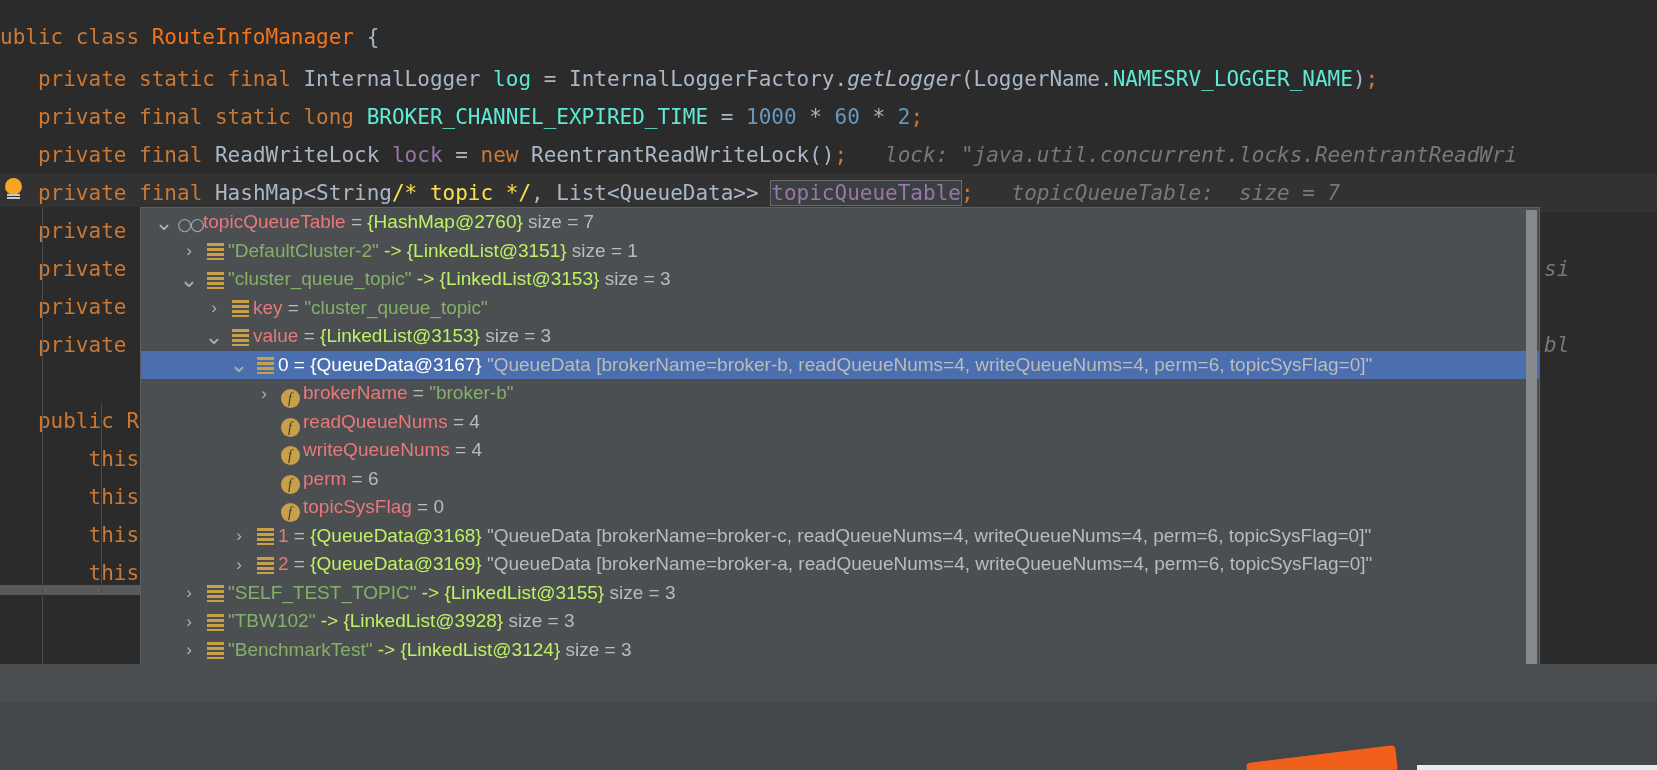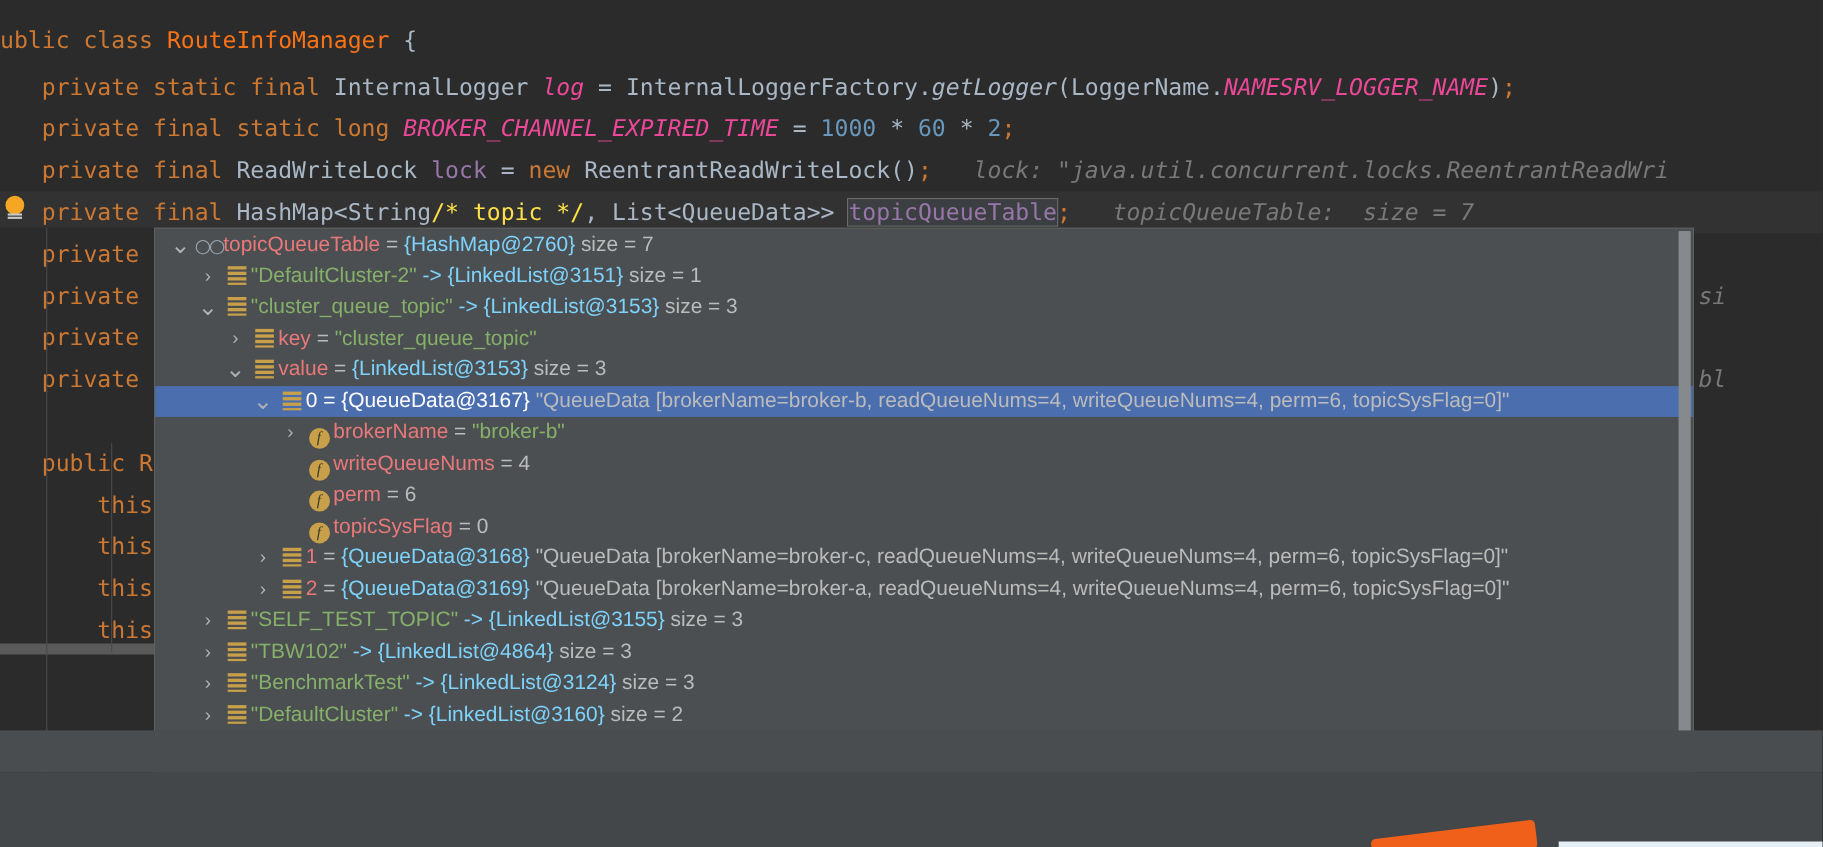--- a/index.html
+++ b/index.html
@@ -21,21 +21,21 @@
     left: 0; right: 0;
     height: 38px;
     line-height: 38px;
     white-space: pre;
     font-family: "DejaVu Sans Mono", monospace;
     font-size: 21px;
     color: #a9b7c6;
   }
   .kw    { color: #cc7832; }
   .type  { color: #a9b7c6; }
-  .fld   { color: #ec4899; font-style: italic; }
+  .fld   { color: #5eead4; }
   .fldni { color: #9876aa; }
   .num   { color: #6897bb; }
   .punct { color: #cc7832; }
   .plain { color: #a9b7c6; }
   .cmt   { color: #fde047; }
   .hint  { color: #787878; font-style: italic; }
   .mcall { color: #a9b7c6; font-style: italic; }
   .cname { color: #f97316; }
   .cursorline-bg {
     position: absolute; left: 0; right: 0; height: 38px;
@@ -131,21 +131,21 @@
   }
   .ico-field {
     display: inline-block; width: 19px; height: 19px;
     border-radius: 50%; background: #c9a04a;
     color: #3a3a2a; font-size: 14px; line-height: 19px;
     text-align: center; vertical-align: -4px;
     font-family: "Liberation Serif", serif; font-style: italic;
   }
   .name  { color: #e8787a; }
   .name-map { color: #e8787a; }
-  .gray  { color: #7dd3fc; }
+  .gray  { color: #bef264; }
   .str   { color: #85b06a; }
   .val   { color: #bbbbbb; }
   .quote { color: #bbbbbb; }
 
   
   .pscroll {
     position: absolute; right: 2px; top: 2px;
     width: 11px; height: 481px;
     background: transparent;
   }
@@ -277,27 +277,28 @@
 
   <div class="popup">
     <div class="tree" id="tree">
         <div class="row" style="padding-left: 10px;"><span class="arrow" style="font-size: 22px; line-height: 16px;">⌄</span><span class="ico"><span class="ico-map">○○</span></span><span class="name-map">topicQueueTable</span><span class="val"> = </span><span class="gray">{HashMap@2760}</span><span class="val">  size = 7</span></div>
         <div class="row" style="padding-left: 35px;"><span class="arrow">›</span><span class="ico"><span class="ico-list"><i></i><i></i><i></i><i></i></span></span><span class="str">"DefaultCluster-2"</span><span class="gray"> -&gt; </span><span class="gray">{LinkedList@3151}</span><span class="val">  size = 1</span></div>
         <div class="row" style="padding-left: 35px;"><span class="arrow" style="font-size: 22px; line-height: 16px;">⌄</span><span class="ico"><span class="ico-list"><i></i><i></i><i></i><i></i></span></span><span class="str">"cluster_queue_topic"</span><span class="gray"> -&gt; </span><span class="gray">{LinkedList@3153}</span><span class="val">  size = 3</span></div>
         <div class="row" style="padding-left: 60px;"><span class="arrow">›</span><span class="ico"><span class="ico-list"><i></i><i></i><i></i><i></i></span></span><span class="name">key</span><span class="val"> = </span><span class="str">"cluster_queue_topic"</span></div>
         <div class="row" style="padding-left: 60px;"><span class="arrow" style="font-size: 22px; line-height: 16px;">⌄</span><span class="ico"><span class="ico-list"><i></i><i></i><i></i><i></i></span></span><span class="name">value</span><span class="val"> = </span><span class="gray">{LinkedList@3153}</span><span class="val">  size = 3</span></div>
         <div class="row sel" style="padding-left: 85px;"><span class="arrow" style="font-size: 22px; line-height: 16px;">⌄</span><span class="ico"><span class="ico-list"><i></i><i></i><i></i><i></i></span></span><span class="name">0</span><span class="val"> = </span><span class="gray">{QueueData@3167}</span><span class="quote"> "QueueData [brokerName=broker-b, readQueueNums=4, writeQueueNums=4, perm=6, topicSysFlag=0]"</span></div>
         <div class="row" style="padding-left: 110px;"><span class="arrow">›</span><span class="ico"><span class="ico-field">f</span></span><span class="name">brokerName</span><span class="val"> = </span><span class="str">"broker-b"</span></div>
+        <div class="row" style="padding-left: 110px;"><span class="arrow none">›</span><span class="ico"><span class="ico-field">f</span></span><span class="name">readQueueNums</span><span class="val"> = </span><span class="val">4</span></div>
         <div class="row" style="padding-left: 110px;"><span class="arrow none">›</span><span class="ico"><span class="ico-field">f</span></span><span class="name">writeQueueNums</span><span class="val"> = </span><span class="val">4</span></div>
         <div class="row" style="padding-left: 110px;"><span class="arrow none">›</span><span class="ico"><span class="ico-field">f</span></span><span class="name">perm</span><span class="val"> = </span><span class="val">6</span></div>
         <div class="row" style="padding-left: 110px;"><span class="arrow none">›</span><span class="ico"><span class="ico-field">f</span></span><span class="name">topicSysFlag</span><span class="val"> = </span><span class="val">0</span></div>
         <div class="row" style="padding-left: 85px;"><span class="arrow">›</span><span class="ico"><span class="ico-list"><i></i><i></i><i></i><i></i></span></span><span class="name">1</span><span class="val"> = </span><span class="gray">{QueueData@3168}</span><span class="quote"> "QueueData [brokerName=broker-c, readQueueNums=4, writeQueueNums=4, perm=6, topicSysFlag=0]"</span></div>
         <div class="row" style="padding-left: 85px;"><span class="arrow">›</span><span class="ico"><span class="ico-list"><i></i><i></i><i></i><i></i></span></span><span class="name">2</span><span class="val"> = </span><span class="gray">{QueueData@3169}</span><span class="quote"> "QueueData [brokerName=broker-a, readQueueNums=4, writeQueueNums=4, perm=6, topicSysFlag=0]"</span></div>
         <div class="row" style="padding-left: 35px;"><span class="arrow">›</span><span class="ico"><span class="ico-list"><i></i><i></i><i></i><i></i></span></span><span class="str">"SELF_TEST_TOPIC"</span><span class="gray"> -&gt; </span><span class="gray">{LinkedList@3155}</span><span class="val">  size = 3</span></div>
-        <div class="row" style="padding-left: 35px;"><span class="arrow">›</span><span class="ico"><span class="ico-list"><i></i><i></i><i></i><i></i></span></span><span class="str">"TBW102"</span><span class="gray"> -&gt; </span><span class="gray">{LinkedList@4864}</span><span class="val">  size = 3</span></div>
+        <div class="row" style="padding-left: 35px;"><span class="arrow">›</span><span class="ico"><span class="ico-list"><i></i><i></i><i></i><i></i></span></span><span class="str">"TBW102"</span><span class="gray"> -&gt; </span><span class="gray">{LinkedList@3928}</span><span class="val">  size = 3</span></div>
         <div class="row" style="padding-left: 35px;"><span class="arrow">›</span><span class="ico"><span class="ico-list"><i></i><i></i><i></i><i></i></span></span><span class="str">"BenchmarkTest"</span><span class="gray"> -&gt; </span><span class="gray">{LinkedList@3124}</span><span class="val">  size = 3</span></div>
         <div class="row" style="padding-left: 35px;"><span class="arrow">›</span><span class="ico"><span class="ico-list"><i></i><i></i><i></i><i></i></span></span><span class="str">"DefaultCluster"</span><span class="gray"> -&gt; </span><span class="gray">{LinkedList@3160}</span><span class="val">  size = 2</span></div>
       </div>
 
     <div class="pscroll">
       <div class="thumb"></div>
     </div>
 
     <div class="ptoolbar">
       <div class="tb-btn">

